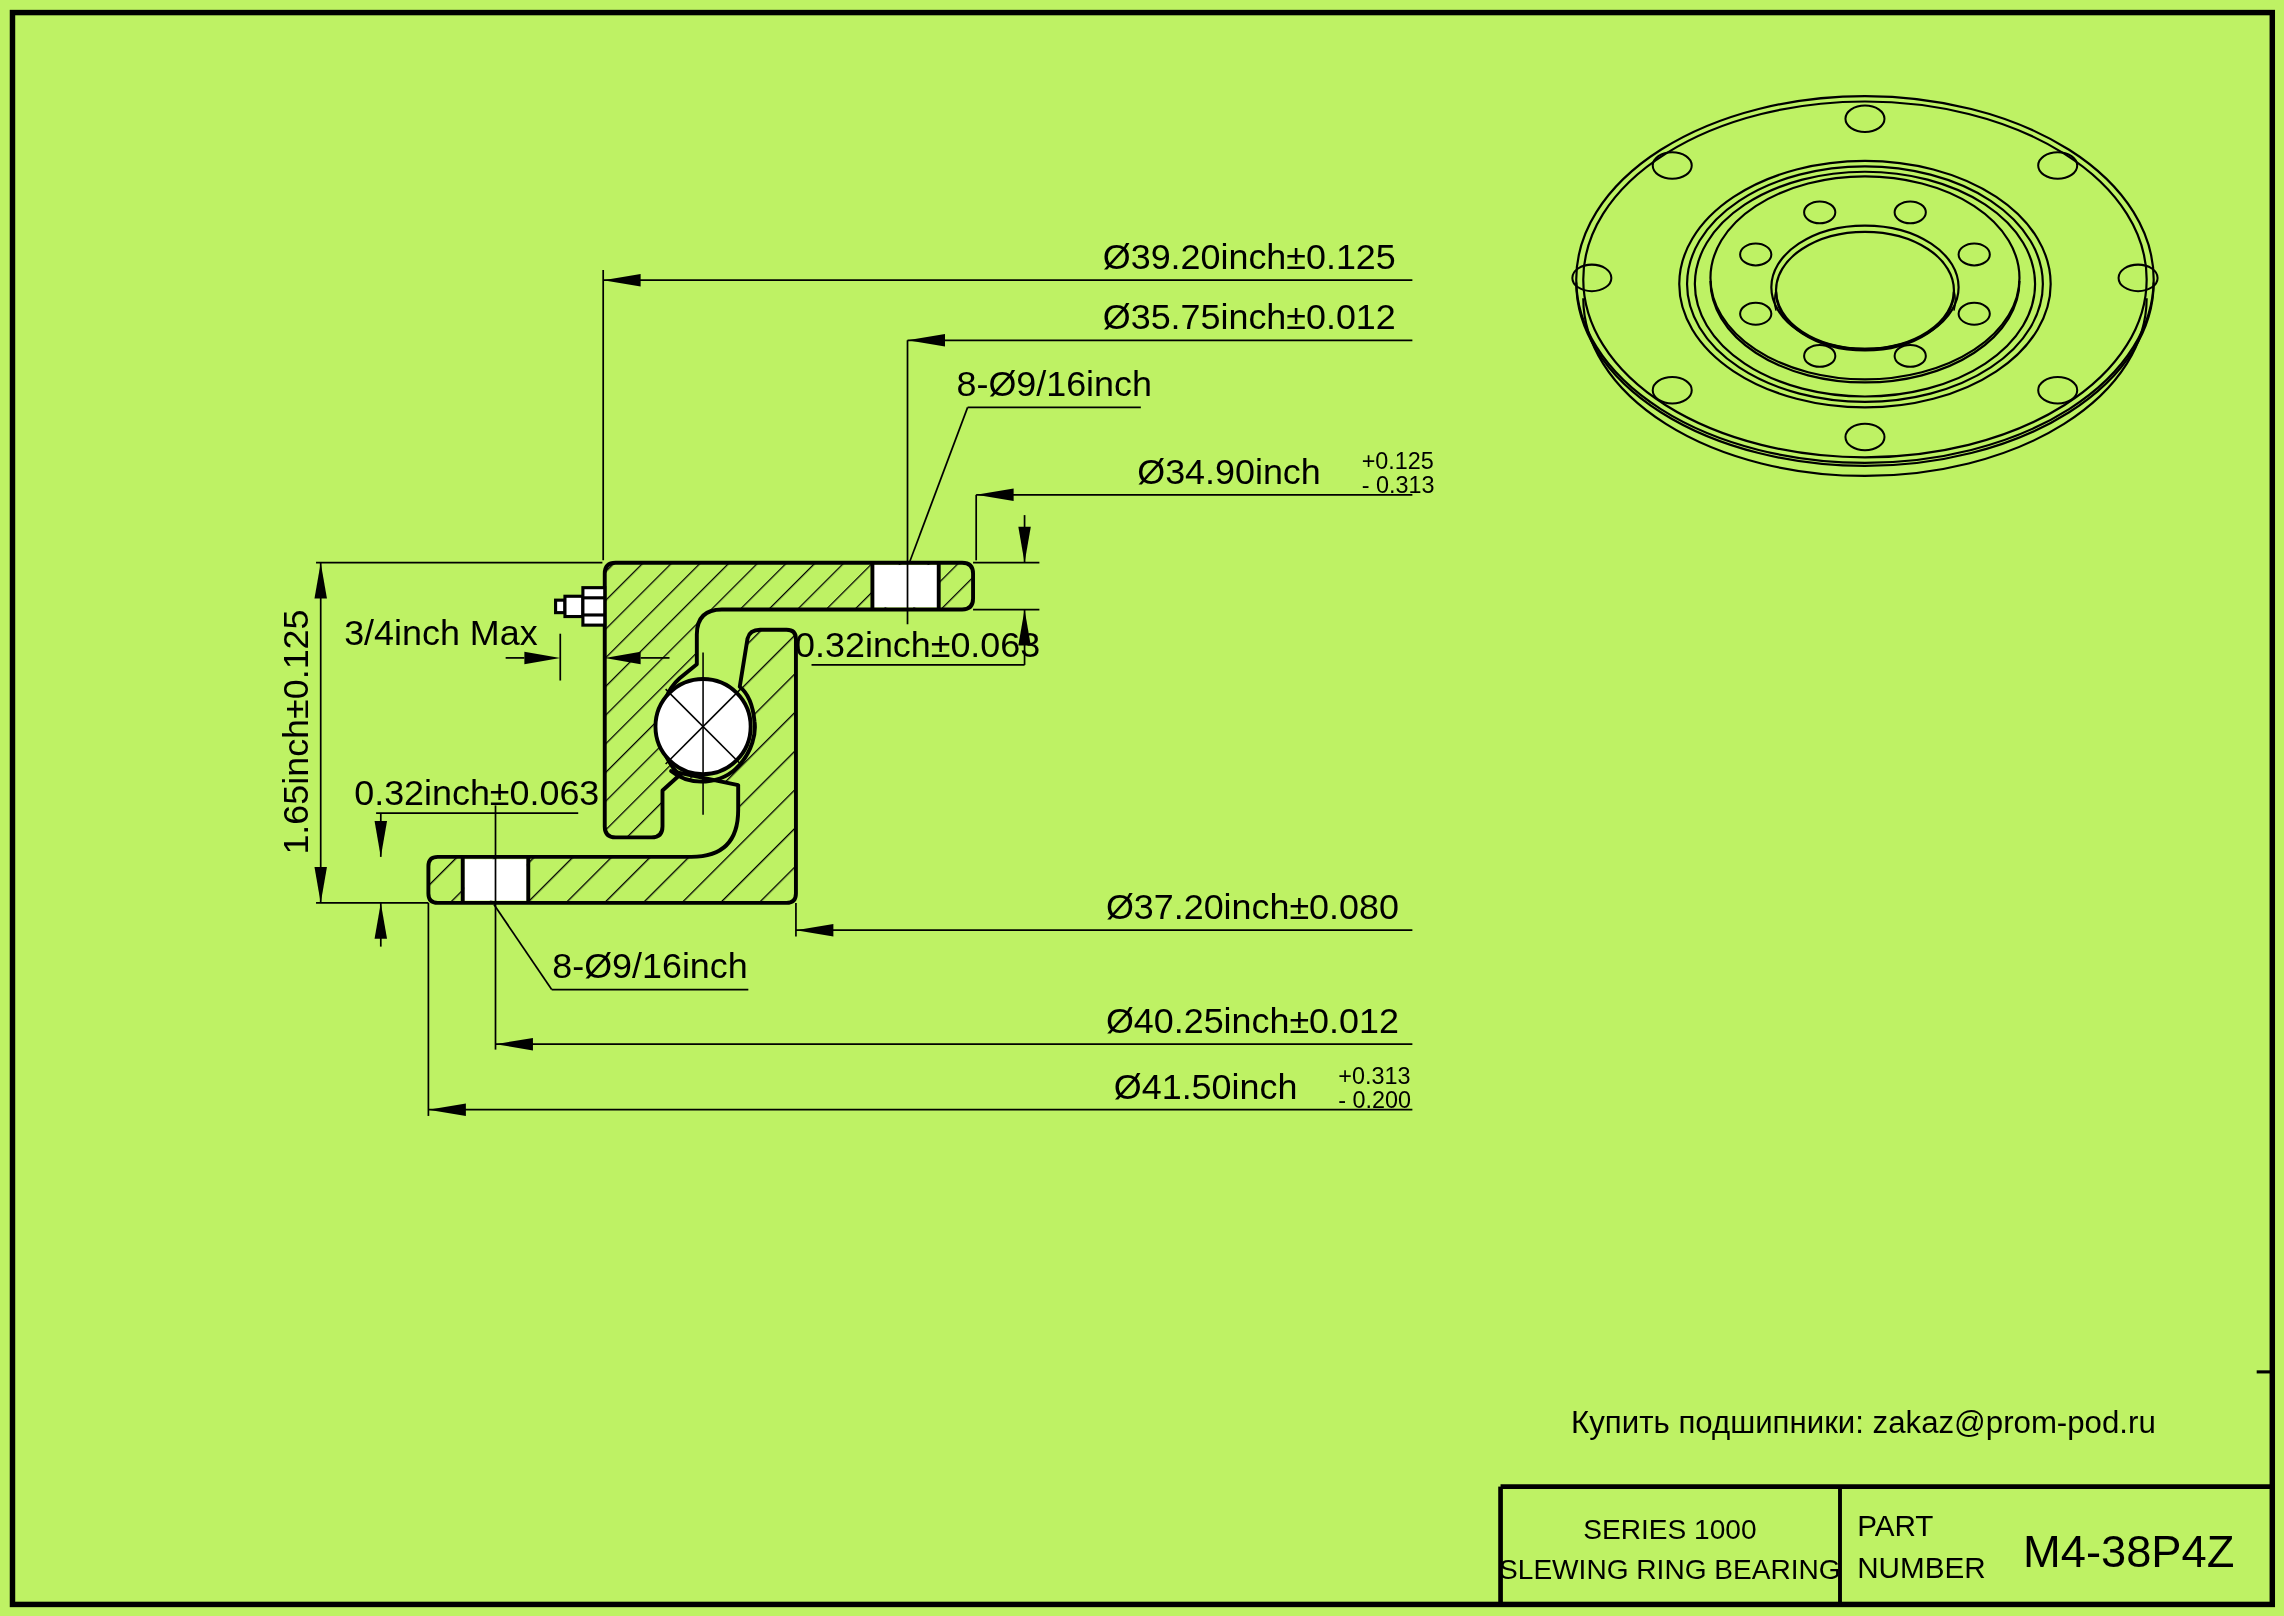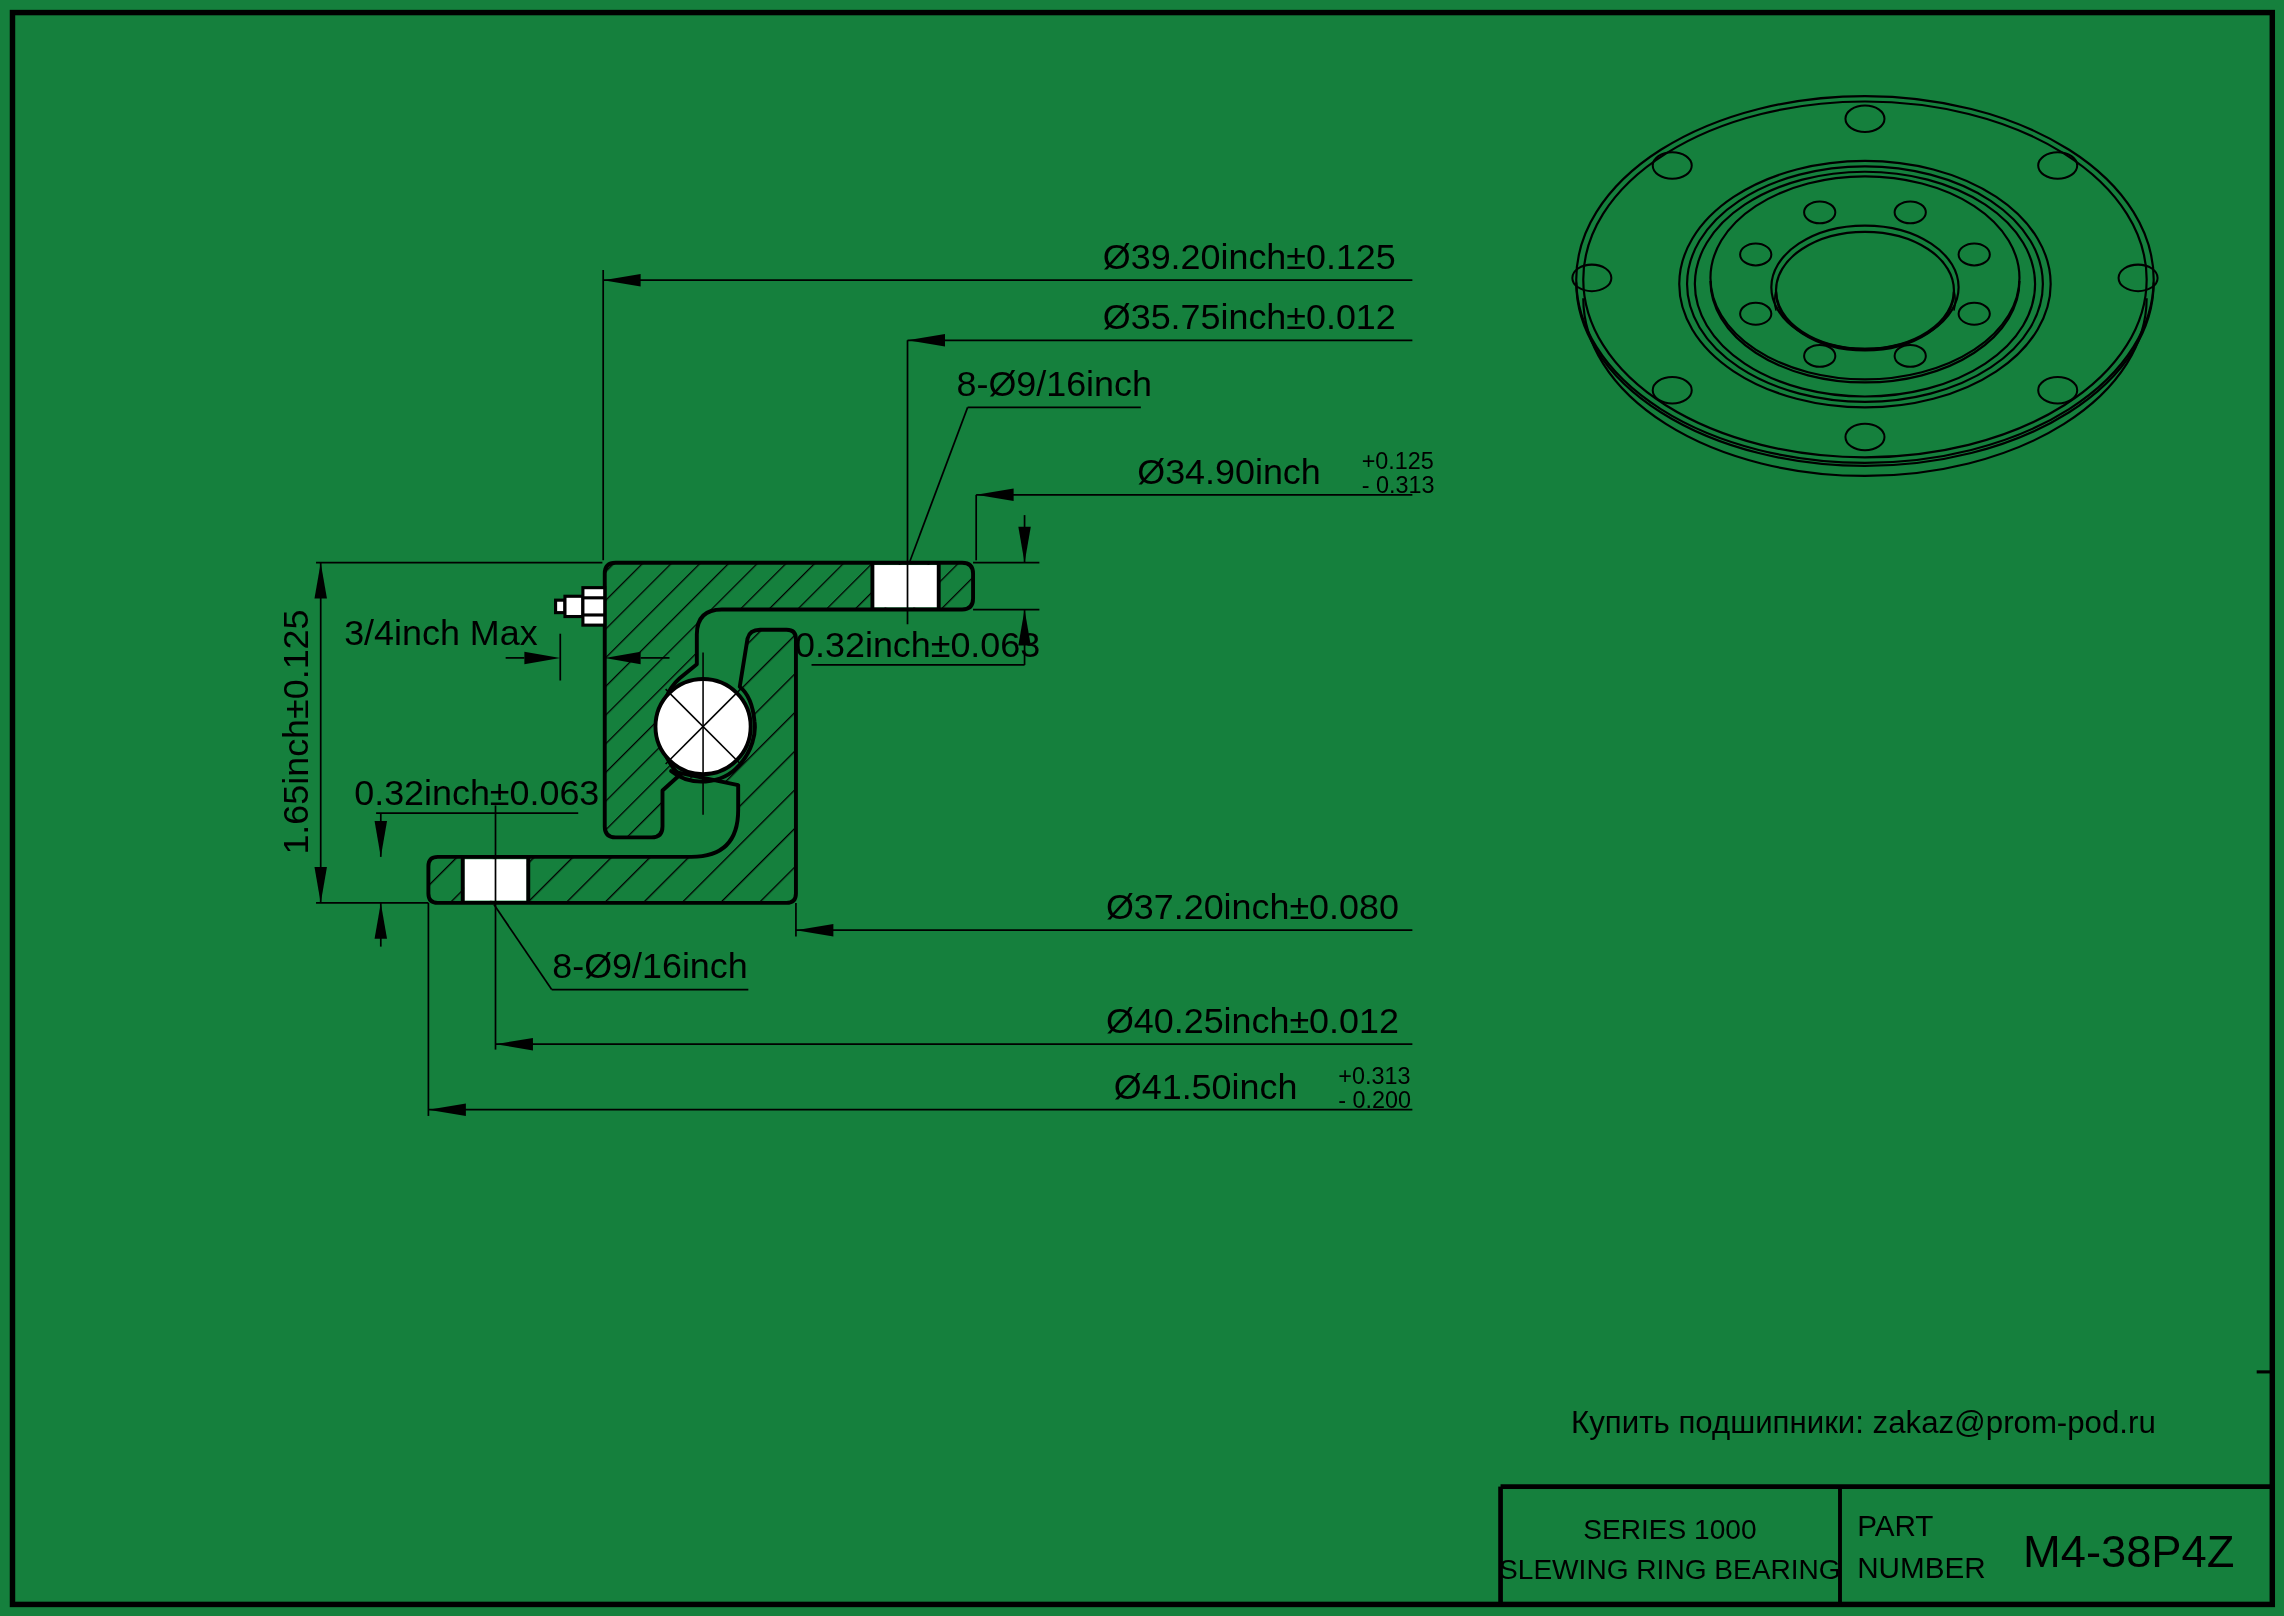--- a/index.html
+++ b/index.html
@@ -1,19 +1,19 @@
 <!DOCTYPE html>
 <html style="font-size:12.5px"><head>
 <meta charset="utf-8">
 <style>
   html,body{margin:0;padding:0;background:#e8e8e8;}
   .sheet{
     position:relative;
     width:2284px;height:1617px;
-    background:#15803d;
+    background:#bef264;
     font-family:"Liberation Sans", sans-serif;
     overflow:hidden;
   }
   svg{display:block;width:2284px;height:1617px;}
   svg text{
     font-family:"Liberation Sans", sans-serif;
     fill:#000;
   }
   .dimtxt{font-size:46px;}
   .toltxt{font-size:30px;}

